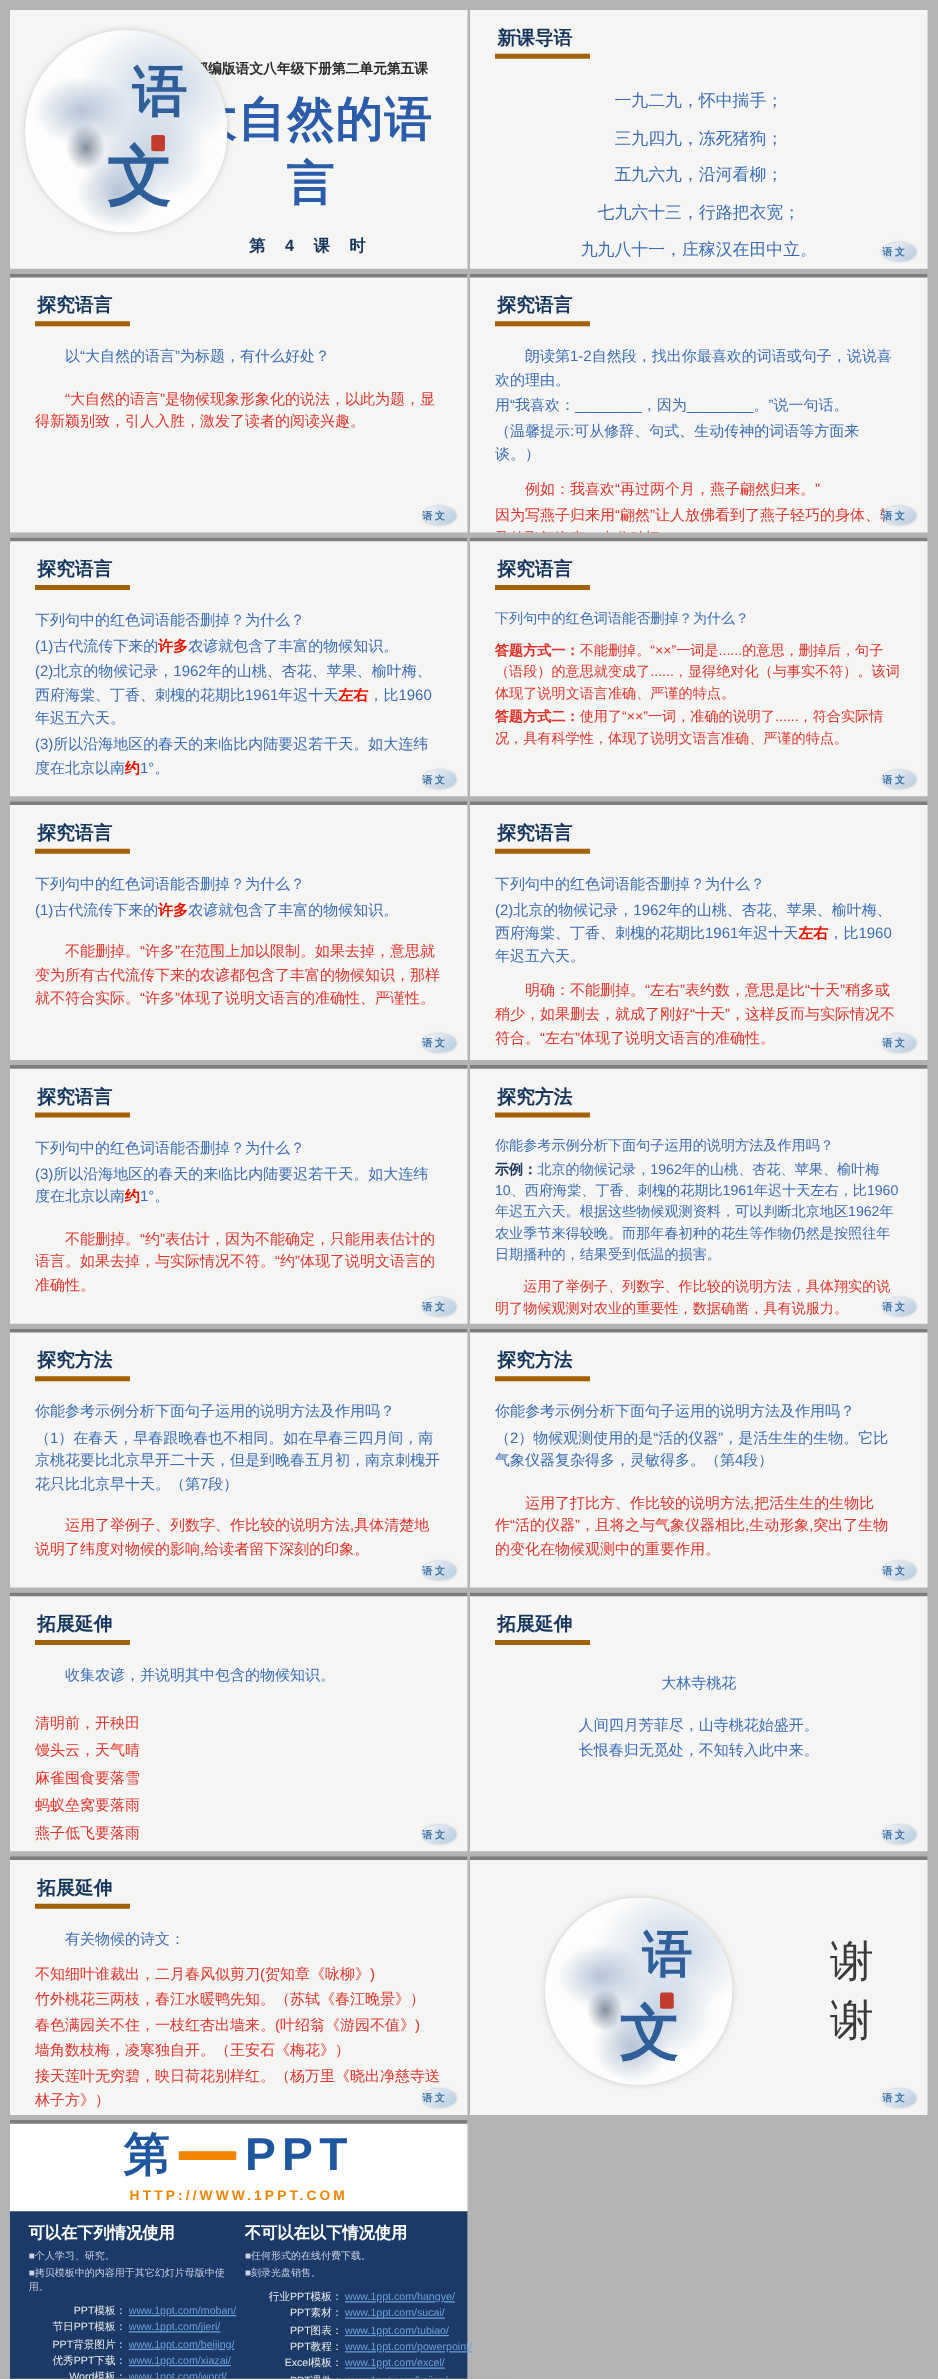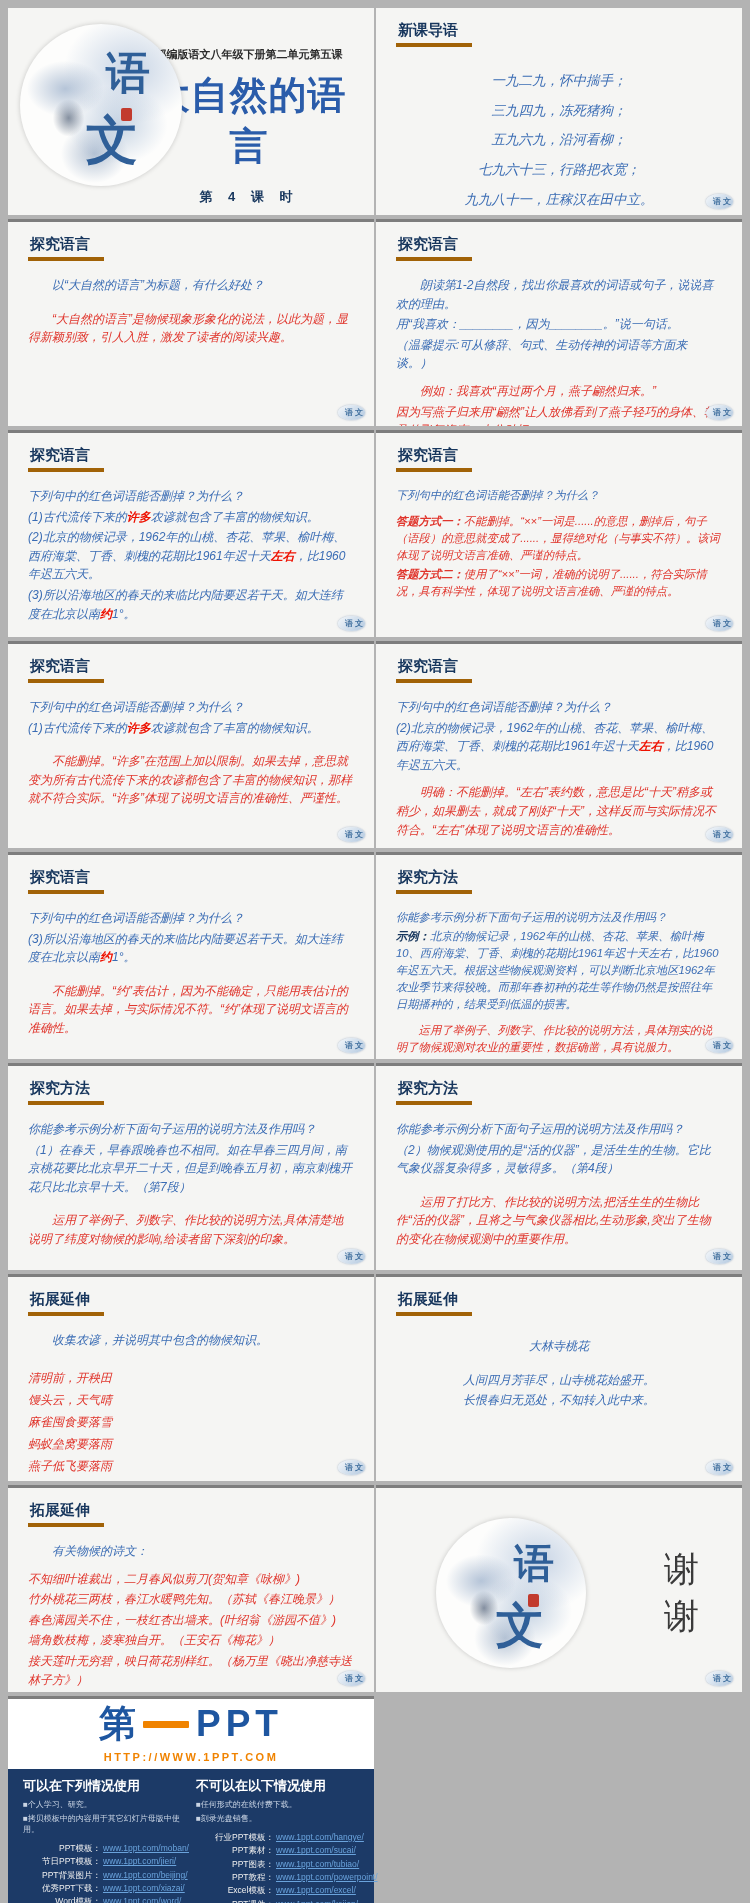--- a/index.html
+++ b/index.html
@@ -2,40 +2,40 @@
 <html><head>
 <meta charset="utf-8">
 <style>
   html,body{margin:0;padding:0;}
   body{width:750px;height:1903px;background:#b3b3b3;font-family:"Liberation Sans","DejaVu Sans",sans-serif;overflow:hidden;}
   #grid{display:grid;grid-template-columns:366px 366px;column-gap:2px;row-gap:4px;grid-auto-rows:207px;padding:8px 8px 0;box-sizing:border-box;width:750px;}
   .slide{position:relative;background:#f5f5f3;border-top:3px solid #7d7d7d;padding:13px 20px 8px;box-sizing:border-box;overflow:hidden;}
   .slide.first-row{border-top:none;}
   .sec-title{display:inline-block;color:#17365d;font-weight:bold;font-size:15px;padding:0 14px 3px 2px;border-bottom:4px solid #a16207;margin-bottom:6px;}
   .body{margin-top:6px;}
-  .line{font-size:12px;line-height:1.55;margin:2px 0;font-style:italic;}
+  .line{font-size:12px;line-height:1.55;margin:2px 0;}
   .daoyu .line{font-size:13.5px;line-height:2.05;}
   .daoyu{margin-top:14px;}
   .dense .line{font-size:11.3px;line-height:1.5;}
   .blue{color:#3a6cb4;}
   .red{color:#e0342b;}
   .rb{color:#ee1100;font-weight:bold;}
   .db{color:#17365d;font-weight:bold;}
   .lead{font-weight:bold;}
   .center{text-align:center;}
   .indent{text-indent:2em;}
   .gap{margin-top:9px;}
   .biggap{margin-top:15px;}
   .cols{display:flex;flex-direction:column;}
   .cols .col{width:50%;}
   .cols .col div{margin:4px 0;line-height:1.5;}
   
   .corner{position:absolute;right:9px;bottom:6px;width:27px;height:15px;border-radius:50%;
     background:linear-gradient(135deg,#eef3f8 10%,#b9cde2 90%);box-shadow:0 0 2px rgba(90,120,160,.6);
-    color:#41709f;font-size:8px;text-align:right;line-height:15px;letter-spacing:2px;font-weight:bold;}
+    color:#41709f;font-size:8px;text-align:left;line-height:15px;letter-spacing:2px;font-weight:bold;}
   
   .t-circle{position:absolute;left:12px;top:16px;width:162px;height:162px;border-radius:50%;
     background:
       radial-gradient(55px 40px at 28% 40%, rgba(110,140,180,.50), transparent 70%),
       radial-gradient(22px 26px at 30% 58%, rgba(35,55,85,.55), transparent 72%),
       radial-gradient(70px 55px at 60% 62%, rgba(150,175,205,.55), transparent 72%),
       radial-gradient(48px 42px at 46% 80%, rgba(95,125,165,.45), transparent 70%),
       radial-gradient(85px 70px at 68% 28%, rgba(190,205,225,.85), transparent 78%),
       #fdfdfc;
     box-shadow:0 0 5px rgba(0,0,0,.18);}

